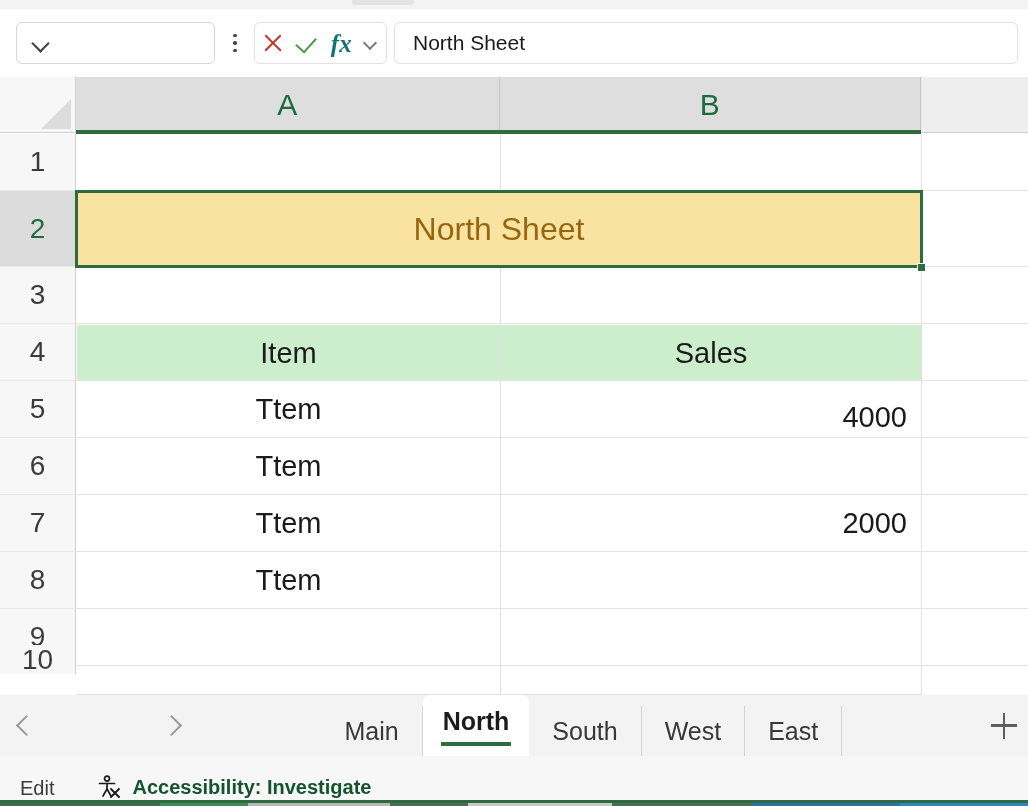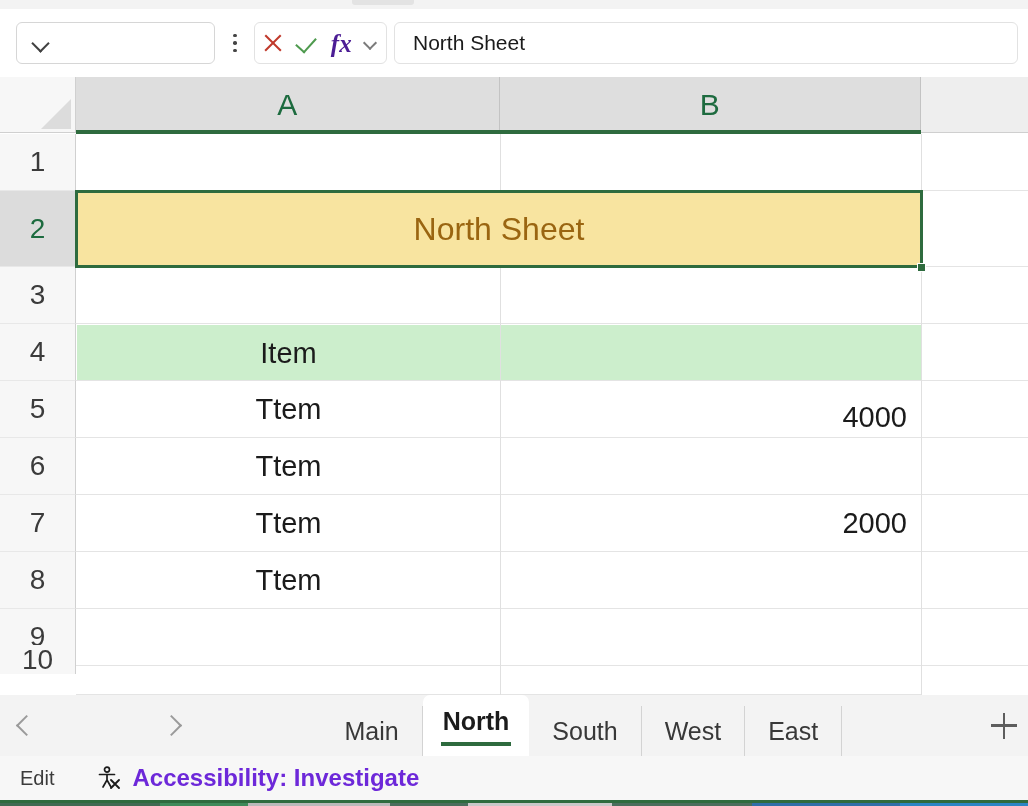--- a/index.html
+++ b/index.html
@@ -126,21 +126,21 @@
     width: 10px; height: 17px;
     border-right: 2.4px solid #4e9a4e;
     border-bottom: 2.4px solid #4e9a4e;
     transform: rotate(42deg);
   }
   .fx-label {
     font-family: "Liberation Serif", serif;
     font-style: italic;
     font-weight: bold;
     font-size: 25px;
-    color: #4c1d95;
+    color: #0f766e;
     line-height: 1;
   }
 
   .formula-input {
     margin-left: 7px;
     margin-right: 10px;
     flex: 1 1 auto;
     height: 42px;
     background: #ffffff;
     border: 1px solid #e2e2e2;
@@ -352,37 +352,37 @@
   .addsheet::before { width: 26px; height: 2.4px; }
   .addsheet::after  { width: 2.4px; height: 26px; }
 
   
   .statusbar {
     position: absolute;
     left: 0; top: 756px;
     width: 1028px; height: 44px;
     background: #f7f7f7;
     display: flex;
-    align-items: center;
+    align-items: flex-end;
   }
   .status-mode {
     margin-left: 20px;
     font-size: 20px;
     color: #3b3b3b;
   }
   .a11y {
     margin-left: 42px;
     display: flex;
     align-items: center;
     gap: 10px;
   }
   .a11y-label {
-    font-size: 24px;
+    font-size: 20px;
     font-weight: bold;
-    color: #6d28d9;
+    color: #14532d;
   }
 
   
   .win-border {
     position: absolute;
     left: 0; top: 800px;
     width: 1028px; height: 3px;
     background: #2e6b3e;
   }
   .taskbar-peek {
@@ -501,20 +501,21 @@
   <div class="gridline-v" style="left:500px; top:57px;  height:56px;"></div>
   <div class="gridline-v" style="left:500px; top:190px; height:428px;"></div>
   <div class="gridline-v" style="left:921px; top:57px;  height:561px;"></div>
 
   <div class="merged-text" style="left:77px; top:115px; width:844px; height:74px;">North Sheet</div>
 
   <div class="selection-box" style="left:75px; top:113px; width:848px; height:78px;"></div>
   <div class="fill-handle" style="left:917px; top:186px;"></div>
 
   <div class="cell center" style="left:77px; top:248px; width:423px; height:56px;">Item</div>
+  <div class="cell center" style="left:501px; top:248px; width:420px; height:56px;">Sales</div>
 
   <div class="cell center" style="left:77px; top:305px; width:423px; height:55px;">Ttem</div>
   <div class="cell right" style="left:501px; top:313px; width:420px; height:55px;">4000</div>
 
   <div class="cell center" style="left:77px; top:362px; width:423px; height:55px;">Ttem</div>
 
   <div class="cell center" style="left:77px; top:419px; width:423px; height:55px;">Ttem</div>
   <div class="cell right" style="left:501px; top:419px; width:420px; height:55px;">2000</div>
 
   <div class="cell center" style="left:77px; top:476px; width:423px; height:55px;">Ttem</div>

